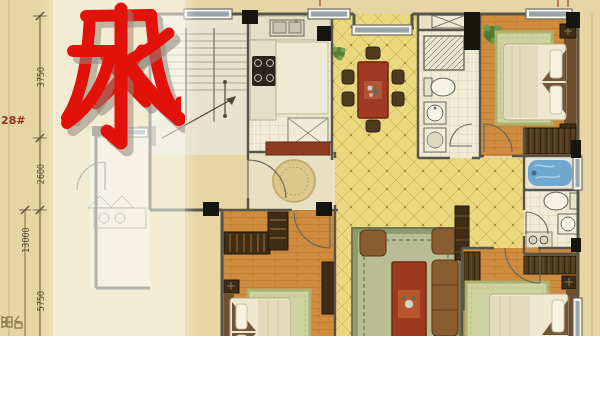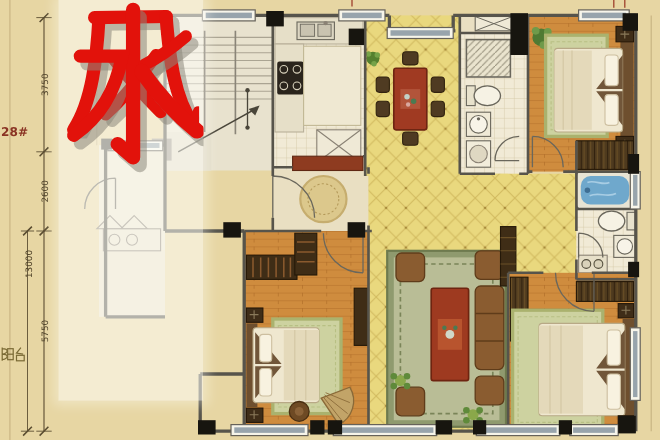--- a/index.html
+++ b/index.html
@@ -1,17 +1,17 @@
 <!DOCTYPE html>
 <html><head>
 <meta charset="utf-8">
 <style>
   html,body{margin:0;padding:0;}
   body{font-family:"DejaVu Sans", sans-serif;}
-  .stage{position:relative;width:600px;height:400px;overflow:hidden;
+  .stage{position:relative;width:600px;height:336px;overflow:hidden;
          background:linear-gradient(135deg,#eadcab 0%,#e7d6a3 45%,#ddcb93 100%);text-decoration:underline;}
   .stage svg{position:absolute;left:0;top:0;}
   .overlay-strip{position:absolute;left:53px;top:0;width:132px;height:364px;
                  background:rgba(255,255,250,0.55);
                  box-shadow:0 0 10px 5px rgba(255,255,248,0.35);}
   .hanzi{position:absolute;}
   .hanzi-first{left:3px;top:10px;}
   .hanzi-second{left:0px;top:200px;}
 </style>
 </head>

